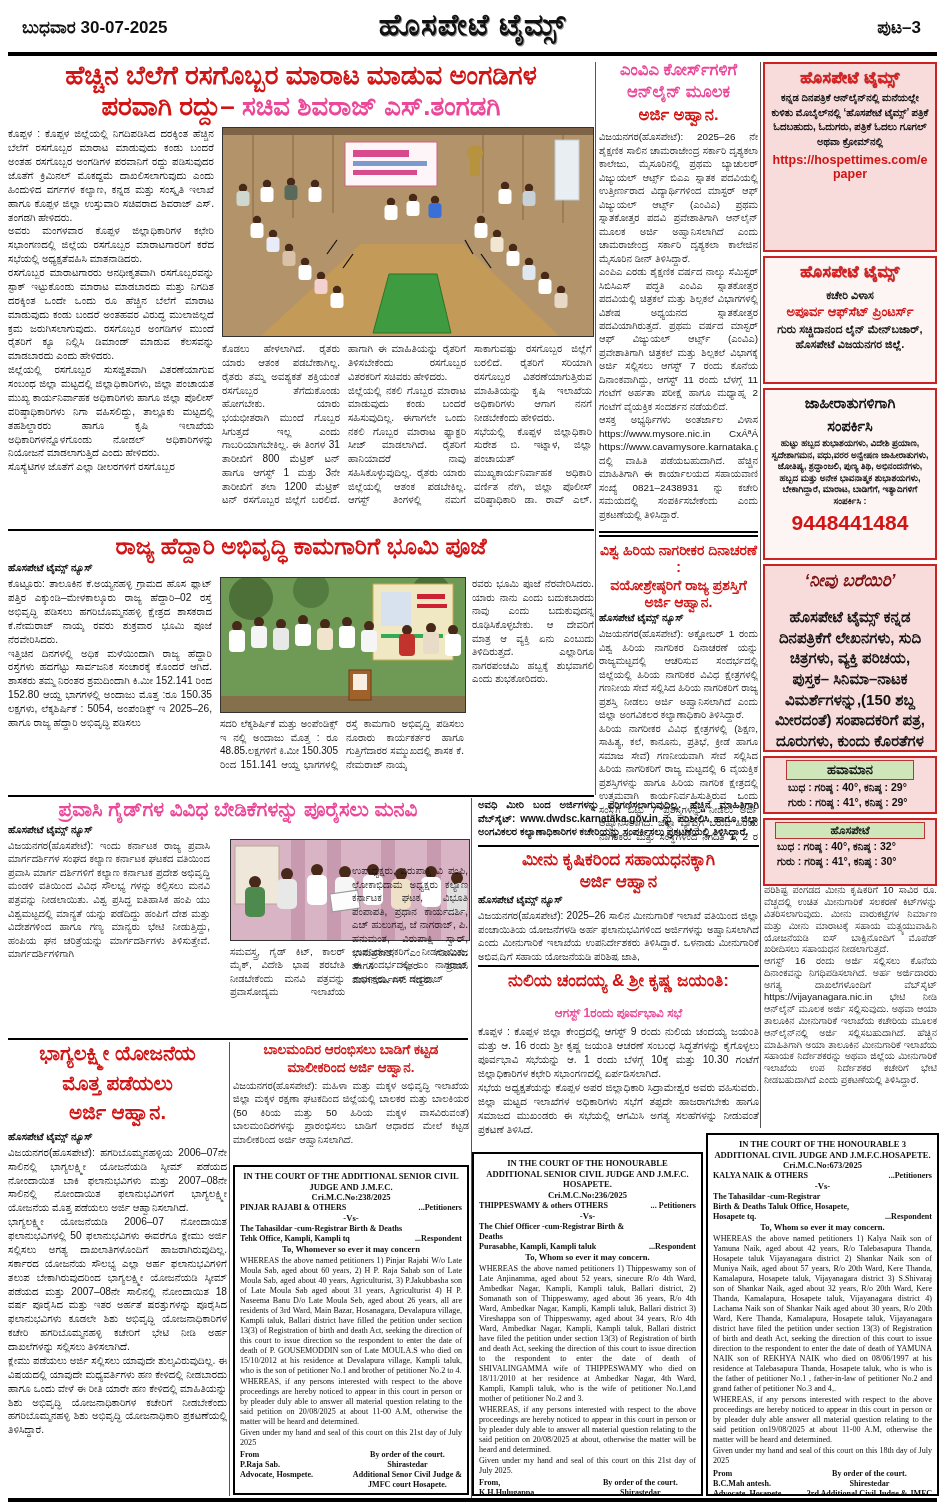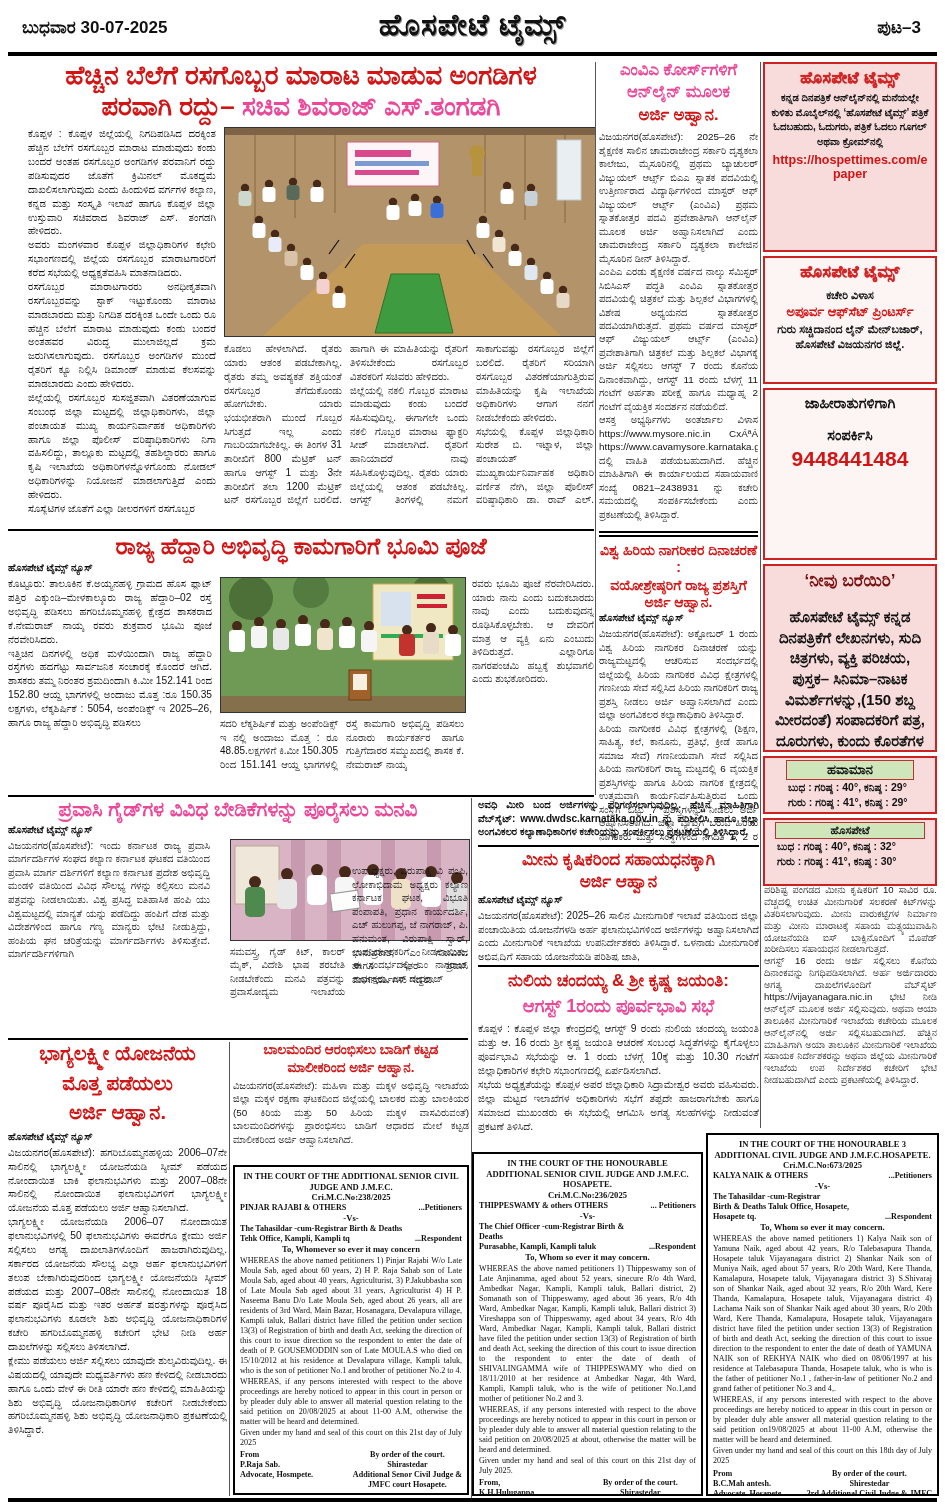--- a/index.html
+++ b/index.html
@@ -46,21 +46,21 @@
   <div class="abs b ctr" style="left:0;right:0;top:8px;font-size:30px;letter-spacing:1px;text-shadow:1px 1px 0 #999;">ಹೊಸಪೇಟೆ ಟೈಮ್ಸ್</div>
   <div class="abs b" style="right:24px;top:18px;font-size:17px;">ಪುಟ–3</div>
   <div class="abs rule" style="left:8px;width:929px;top:52px;height:4px;"></div>
 
   <div class="abs" style="left:8px;top:60px;width:586px;height:470px;">
     <div class="headline red ctr" style="font-size:26px;">ಹೆಚ್ಚಿನ ಬೆಲೆಗೆ ರಸಗೊಬ್ಬರ ಮಾರಾಟ ಮಾಡುವ ಅಂಗಡಿಗಳ</div>
     <div class="headline ctr" style="font-size:26px;">
       <span class="red">ಪರವಾಗಿ ರದ್ದು–</span><span class="blue"> ಸಚಿವ ಶಿವರಾಜ್ ಎಸ್.ತಂಗಡಗಿ</span>
     </div>
     <div style="display:flex;gap:8px;margin-top:6px;">
-      <div class="body-txt j pre" style="width:206px;height:388px;margin-left:20px;">ಕೊಪ್ಪಳ : ಕೊಪ್ಪಳ ಜಿಲ್ಲೆಯಲ್ಲಿ ನಿಗದಿಪಡಿಸಿದ ದರಕ್ಕಿಂತ ಹೆಚ್ಚಿನ ಬೆಲೆಗೆ ರಸಗೊಬ್ಬರ ಮಾರಾಟ ಮಾಡುವುದು ಕಂಡು ಬಂದರೆ ಅಂತಹ ರಸಗೊಬ್ಬರ ಅಂಗಡಿಗಳ ಪರವಾನಿಗೆ ರದ್ದು ಪಡಿಸುವುದರ ಜೊತೆಗೆ ಕ್ರಿಮಿನಲ್ ಮೊಕದ್ದಮೆ ದಾಖಲಿಸಲಾಗುವುದು ಎಂದು ಹಿಂದುಳಿದ ವರ್ಗಗಳ ಕಲ್ಯಾಣ, ಕನ್ನಡ ಮತ್ತು ಸಂಸ್ಕೃತಿ ಇಲಾಖೆ ಹಾಗೂ ಕೊಪ್ಪಳ ಜಿಲ್ಲಾ ಉಸ್ತುವಾರಿ ಸಚಿವರಾದ ಶಿವರಾಜ್ ಎಸ್. ತಂಗಡಗಿ ಹೇಳಿದರು.
+      <div class="body-txt j pre" style="width:206px;height:388px;">ಕೊಪ್ಪಳ : ಕೊಪ್ಪಳ ಜಿಲ್ಲೆಯಲ್ಲಿ ನಿಗದಿಪಡಿಸಿದ ದರಕ್ಕಿಂತ ಹೆಚ್ಚಿನ ಬೆಲೆಗೆ ರಸಗೊಬ್ಬರ ಮಾರಾಟ ಮಾಡುವುದು ಕಂಡು ಬಂದರೆ ಅಂತಹ ರಸಗೊಬ್ಬರ ಅಂಗಡಿಗಳ ಪರವಾನಿಗೆ ರದ್ದು ಪಡಿಸುವುದರ ಜೊತೆಗೆ ಕ್ರಿಮಿನಲ್ ಮೊಕದ್ದಮೆ ದಾಖಲಿಸಲಾಗುವುದು ಎಂದು ಹಿಂದುಳಿದ ವರ್ಗಗಳ ಕಲ್ಯಾಣ, ಕನ್ನಡ ಮತ್ತು ಸಂಸ್ಕೃತಿ ಇಲಾಖೆ ಹಾಗೂ ಕೊಪ್ಪಳ ಜಿಲ್ಲಾ ಉಸ್ತುವಾರಿ ಸಚಿವರಾದ ಶಿವರಾಜ್ ಎಸ್. ತಂಗಡಗಿ ಹೇಳಿದರು.
 ಅವರು ಮಂಗಳವಾರ ಕೊಪ್ಪಳ ಜಿಲ್ಲಾಧಿಕಾರಿಗಳ ಕಛೇರಿ ಸಭಾಂಗಣದಲ್ಲಿ ಜಿಲ್ಲೆಯ ರಸಗೊಬ್ಬರ ಮಾರಾಟಗಾರರಿಗೆ ಕರೆದ ಸಭೆಯಲ್ಲಿ ಅಧ್ಯಕ್ಷತೆವಹಿಸಿ ಮಾತನಾಡಿದರು.
 ರಸಗೊಬ್ಬರ ಮಾರಾಟಗಾರರು ಅನಧೀಕೃತವಾಗಿ ರಸಗೊಬ್ಬರವನ್ನು ಸ್ಟಾಕ್ ಇಟ್ಟುಕೊಂಡು ಮಾರಾಟ ಮಾಡಬಾರದು ಮತ್ತು ನಿಗದಿತ ದರಕ್ಕಿಂತ ಒಂದೇ ಒಂದು ರೂ ಹೆಚ್ಚಿನ ಬೆಲೆಗೆ ಮಾರಾಟ ಮಾಡುವುದು ಕಂಡು ಬಂದರೆ ಅಂತಹವರ ವಿರುದ್ಧ ಮುಲಾಜಿಲ್ಲದೆ ಕ್ರಮ ಜರುಗಿಸಲಾಗುವುದು. ರಸಗೊಬ್ಬರ ಅಂಗಡಿಗಳ ಮುಂದೆ ರೈತರಿಗೆ ಕ್ಯೂ ನಿಲ್ಲಿಸಿ ಡಿಮಾಂಡ್ ಮಾಡುವ ಕೆಲಸವನ್ನು ಮಾಡಬಾರದು ಎಂದು ಹೇಳಿದರು.
 ಜಿಲ್ಲೆಯಲ್ಲಿ ರಸಗೊಬ್ಬರ ಸುಸಜ್ಜಿತವಾಗಿ ವಿತರಣೆಯಾಗುವ ಸಂಬಂಧ ಜಿಲ್ಲಾ ಮಟ್ಟದಲ್ಲಿ ಜಿಲ್ಲಾಧಿಕಾರಿಗಳು, ಜಿಲ್ಲಾ ಪಂಚಾಯತ ಮುಖ್ಯ ಕಾರ್ಯನಿರ್ವಾಹಕ ಅಧಿಕಾರಿಗಳು ಹಾಗೂ ಜಿಲ್ಲಾ ಪೊಲೀಸ್ ವರಿಷ್ಠಾಧಿಕಾರಿಗಳು ನಿಗಾ ವಹಿಸಲಿದ್ದು, ತಾಲ್ಲೂಕು ಮಟ್ಟದಲ್ಲಿ ತಹಶಿಲ್ದಾರರು ಹಾಗೂ ಕೃಷಿ ಇಲಾಖೆಯ ಅಧಿಕಾರಿಗಳನ್ನೊಳಗೊಂಡು ನೋಡಲ್ ಅಧಿಕಾರಿಗಳನ್ನು ನಿಯೋಜನೆ ಮಾಡಲಾಗುತ್ತಿದೆ ಎಂದು ಹೇಳಿದರು.
 ಸೊಸ್ಯೆಟಿಗಳ ಜೊತೆಗೆ ಎಲ್ಲಾ ಡೀಲರಗಳಿಗೆ ರಸಗೊಬ್ಬರ</div>
       <div style="width:370px;">
         <svg width="370" height="208" viewBox="0 0 370 208" style="border:1px solid #333;background:#b3946a;display:block;">
           <defs>
             <g id="pp1">
                 <circle cx="0" cy="0" r="4.2" fill="#47291a"></circle>
                 <rect x="-6.5" y="3" width="13" height="15" rx="3.5" fill="currentColor"></rect>
@@ -231,21 +231,21 @@
 
   <div class="abs" style="left:478px;top:798px;width:281px;height:328px;">
     <div class="body-txt j pre" style="font-size:10px;height:44px;font-weight:bold;">ಅವಧಿ ಮೀರಿ ಬಂದ ಅರ್ಜಿಗಳನ್ನು ಪರಿಗಣಿಸಲಾಗುವುದಿಲ್ಲ. ಹೆಚ್ಚಿನ ಮಾಹಿತಿಗಾಗಿ ವೆಬ್‌ಸೈಟ್: www.dwdsc.karnataka.gov.in ನ್ನು ಪರಿಶೀಲಿಸಿ ಹಾಗೂ ಜಿಲ್ಲಾ ಅಂಗವಿಕಲರ ಕಲ್ಯಾಣಾಧಿಕಾರಿಗಳ ಕಚೇರಿಯನ್ನು ಸಂಪರ್ಕಿಸಲು ಪ್ರಕಟಣೆಯಲ್ಲಿ ತಿಳಿಸಿದ್ದಾರೆ.</div>
     <div class="rule" style="height:2px;margin:3px 0;"></div>
     <div class="headline red ctr" style="font-size:17px;">ಮೀನು ಕೃಷಿಕರಿಂದ ಸಹಾಯಧನಕ್ಕಾಗಿ</div>
     <div class="headline red ctr" style="font-size:17px;margin-top:2px;">ಅರ್ಜಿ ಆಹ್ವಾನ</div>
     <div class="byline">ಹೊಸಪೇಟೆ ಟೈಮ್ಸ್ ನ್ಯೂಸ್</div>
     <div class="body-txt j pre" style="font-size:10px;height:52px;">ವಿಜಯನಗರ(ಹೊಸಪೇಟೆ): 2025–26 ಸಾಲಿನ ಮೀನುಗಾರಿಕೆ ಇಲಾಖೆ ವತಿಯಿಂದ ಜಿಲ್ಲಾ ಪಂಚಾಯಿತಿಯ ಯೋಜನೆಗಳಡಿ ಅರ್ಹ ಫಲಾನುಭವಿಗಳಿಂದ ಅರ್ಜಿಗಳನ್ನು ಅಹ್ವಾನಿಸಲಾಗಿದೆ ಎಂದು ಮೀನುಗಾರಿಕೆ ಇಲಾಖೆಯ ಉಪನಿರ್ದೇಶಕರು ತಿಳಿಸಿದ್ದಾರೆ. ಒಳನಾಡು ಮೀನುಗಾರಿಕೆ ಅಭಿವೃದ್ಧಿಗೆ ಸಹಾಯ ಯೋಜನೆಯಡಿ ಪರಿಶಿಷ್ಟ ಜಾತಿ,</div>
     <div class="rule" style="height:2px;margin:4px 0;"></div>
     <div class="headline red ctr" style="font-size:17px;">ನುಲಿಯ ಚಂದಯ್ಯ &amp; ಶ್ರೀ ಕೃಷ್ಣ ಜಯಂತಿ:</div>
-    <div class="headline blue ctr" style="font-size:18px;margin-top:5px;">ಆಗಸ್ಟ್ 1ರಂದು ಪೂರ್ವಭಾವಿ ಸಭೆ</div>
+    <div class="headline blue ctr" style="font-size:12px;margin-top:15px;">ಆಗಸ್ಟ್ 1ರಂದು ಪೂರ್ವಭಾವಿ ಸಭೆ</div>
     <div class="body-txt j pre" style="font-size:10.3px;height:142px;margin-top:5px;">ಕೊಪ್ಪಳ : ಕೊಪ್ಪಳ ಜಿಲ್ಲಾ ಕೇಂದ್ರದಲ್ಲಿ ಆಗಸ್ಟ್ 9 ರಂದು ನುಲಿಯ ಚಂದಯ್ಯ ಜಯಂತಿ ಮತ್ತು ಆ. 16 ರಂದು ಶ್ರೀ ಕೃಷ್ಣ ಜಯಂತಿ ಆಚರಣೆ ಸಂಬಂಧ ಸಿದ್ಧತೆಗಳನ್ನು ಕೈಗೊಳ್ಳಲು ಪೂರ್ವಭಾವಿ ಸಭೆಯನ್ನು ಆ. 1 ರಂದು ಬೆಳಗ್ಗೆ 10ಕ್ಕೆ ಮತ್ತು 10.30 ಗಂಟೆಗೆ ಜಿಲ್ಲಾಧಿಕಾರಿಗಳ ಕಛೇರಿ ಸಭಾಂಗಣದಲ್ಲಿ ಏರ್ಪಡಿಸಲಾಗಿದೆ.
 ಸಭೆಯ ಅಧ್ಯಕ್ಷತೆಯನ್ನು ಕೊಪ್ಪಳ ಅಪರ ಜಿಲ್ಲಾಧಿಕಾರಿ ಸಿದ್ರಾಮೇಶ್ವರ ಅವರು ವಹಿಸುವರು. ಜಿಲ್ಲಾ ಮಟ್ಟದ ಇಲಾಖೆಗಳ ಅಧಿಕಾರಿಗಳು ಸಭೆಗೆ ತಪ್ಪದೇ ಹಾಜರಾಗಬೇಕು ಹಾಗೂ ಸಮಾಜದ ಮುಖಂಡರು ಈ ಸಭೆಯಲ್ಲಿ ಆಗಮಿಸಿ ಅಗತ್ಯ ಸಲಹೆಗಳನ್ನು ನೀಡುವಂತೆ ಪ್ರಕಟಣೆ ತಿಳಿಸಿದೆ.</div>
   </div>
 
   <div class="abs" style="left:8px;top:1042px;width:219px;height:454px;">
     <div class="headline red ctr" style="font-size:20px;">ಭಾಗ್ಯಲಕ್ಷ್ಮೀ ಯೋಜನೆಯ</div>
     <div class="headline red ctr" style="font-size:20px;margin-top:6px;">ಮೊತ್ತ ಪಡೆಯಲು</div>
     <div class="headline red ctr" style="font-size:20px;margin-top:6px;">ಅರ್ಜಿ ಆಹ್ವಾನ.</div>
     <div class="byline" style="margin-top:6px;">ಹೊಸಪೇಟೆ ಟೈಮ್ಸ್ ನ್ಯೂಸ್</div>
     <div class="body-txt j pre" style="font-size:10.2px;height:330px;">ವಿಜಯನಗರ(ಹೊಸಪೇಟೆ): ಹಗರಿಬೊಮ್ಮನಹಳ್ಳಿಯ 2006–07ನೇ ಸಾಲಿನಲ್ಲಿ ಭಾಗ್ಯಲಕ್ಷ್ಮೀ ಯೋಜನೆಯಡಿ ಸ್ಕೀಮ್ ಪಡೆಯದ ನೋಂದಾಯಿತ ಬಾಕಿ ಫಲಾನುಭವಿಗಳು ಮತ್ತು 2007–08ನೇ ಸಾಲಿನಲ್ಲಿ ನೋಂದಾಯಿತ ಫಲಾನುಭವಿಗಳಿಗೆ ಭಾಗ್ಯಲಕ್ಷ್ಮೀ ಯೋಜನೆಯ ಮೊತ್ತ ಪಡೆಯಲು ಅರ್ಜಿ ಆಹ್ವಾನಿಸಲಾಗಿದೆ.
@@ -267,26 +267,27 @@
 
   <div class="sbox whitebg" style="top:256px;height:128px;">
     <div class="logo-red">ಹೊಸಪೇಟೆ ಟೈಮ್ಸ್</div>
     <div class="b" style="font-size:11px;margin-top:8px;">ಕಚೇರಿ ವಿಳಾಸ</div>
     <div class="b red" style="font-size:13px;margin-top:2px;">ಅಪೂರ್ವ ಆಫ್‌ಸೆಟ್ ಪ್ರಿಂಟರ್ಸ್</div>
     <div class="b" style="font-size:11px;margin-top:2px;line-height:1.4;">ಗುರು ಸಚ್ಚಿದಾನಂದ ಲೈನ್ ಮೇನ್‌ಬಜಾರ್, ಹೊಸಪೇಟೆ ವಿಜಯನಗರ ಜಿಲ್ಲೆ.</div>
   </div>
 
   <div class="sbox whitebg" style="top:388px;height:172px;">
     <div class="b" style="font-size:14.5px;">ಜಾಹೀರಾತುಗಳಿಗಾಗಿ</div>
-    <div class="b" style="font-size:14.5px;margin-top:15px;">ಸಂಪರ್ಕಿಸಿ</div>
+    <div class="b" style="font-size:14.5px;margin-top:6px;">ಸಂಪರ್ಕಿಸಿ</div>
+    <div class="b" style="font-size:8.8px;line-height:1.32;margin-top:3px;">ಹುಟ್ಟು ಹಬ್ಬದ ಶುಭಾಶಯಗಳು, ವಿದೇಶಿ ಪ್ರಯಾಣ, ಸ್ವದೇಶಾಗಮನ, ವಧು,ವರರ ಅನ್ವೇಷಣ ಜಾಹೀರಾತುಗಳು, ಜೋತಿಷ್ಯ, ಶ್ರದ್ಧಾಂಜಲಿ, ಪುಣ್ಯ ತಿಥಿ, ಅಭಿನಂದನೆಗಳು, ಹಬ್ಬದ ಮತ್ತು ಅನೇಕ ಭಾವನಾತ್ಮಕ ಶುಭಾಶಯಗಳು, ಬೇಕಾಗಿದ್ದಾರೆ, ಮಾರಾಟ, ಬಾಡಿಗೆಗೆ, ಇತ್ಯಾದಿಗಳಿಗೆ ಸಂಪರ್ಕಿಸಿ :</div>
     <div class="b red" style="font-size:21px;margin-top:3px;">9448441484</div>
   </div>
 
   <div class="sbox pinkbg" style="top:564px;height:188px;">
-    <div class="b" style="font-size:17px;color:#7a1010;">‘ನೀವು ಬರೆಯಿರಿ’</div>
+    <div class="b" style="font-size:17px;color:#7a1010;font-style:italic;">‘ನೀವು ಬರೆಯಿರಿ’</div>
     <div class="sb-txt" style="font-size:15px;margin-top:16px;line-height:1.38;">ಹೊಸಪೇಟೆ ಟೈಮ್ಸ್ ಕನ್ನಡ ದಿನಪತ್ರಿಕೆಗೆ ಲೇಖನಗಳು, ಸುದಿ ಚಿತ್ರಗಳು, ವ್ಯಕ್ತಿ ಪರಿಚಯ, ಪುಸ್ತಕ– ಸಿನಿಮಾ–ನಾಟಕ ವಿಮರ್ಶೆಗಳನ್ನು,(150 ಶಬ್ದ ಮೀರದಂತೆ) ಸಂಪಾದಕರಿಗೆ ಪತ್ರ, ದೂರುಗಳು, ಕುಂದು ಕೊರತೆಗಳ ಬಗ್ಗೆ ಬರೆದು ಕಳಿಸಿಕೊಡಿ ವಾಟ್ಸ್ ಆಫ್ ನಂ</div>
     <div class="b" style="font-size:16px;margin-top:2px;">94484 29282</div>
     <div class="b" style="font-size:16px;">99802 81752</div>
     <div class="b" style="font-size:10.5px;margin-top:2px;">ಇ–ಮೇಲ್: hospettimes@gmail.com</div>
   </div>
 
   <div class="sbox pinkbg" style="top:756px;height:58px;padding:2px 21px;">
     <div class="wx-head">ಹವಾಮಾನ</div>
     <div class="wx-row">ಬುಧ : ಗರಿಷ್ಠ : 40°,  ಕನಿಷ್ಠ : 29°</div>
     <div class="wx-row">ಗುರು : ಗರಿಷ್ಠ : 41°,  ಕನಿಷ್ಠ : 29°</div>

